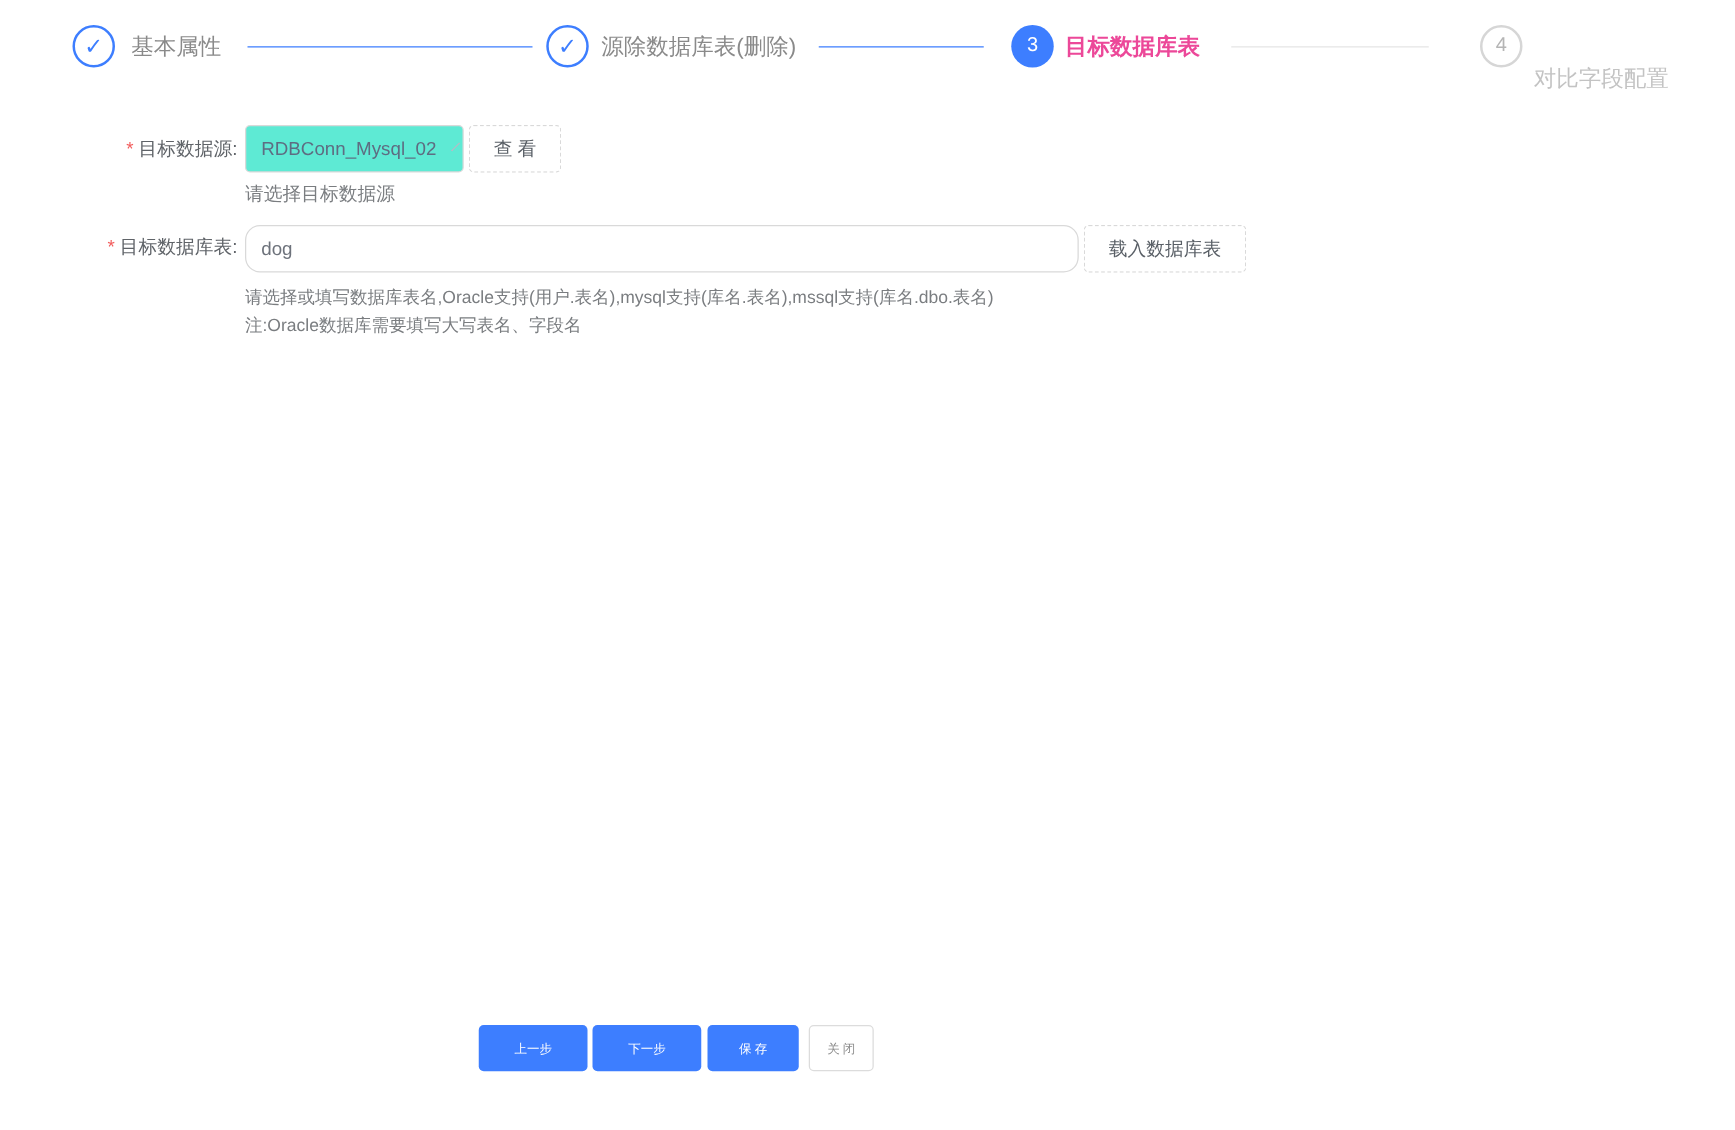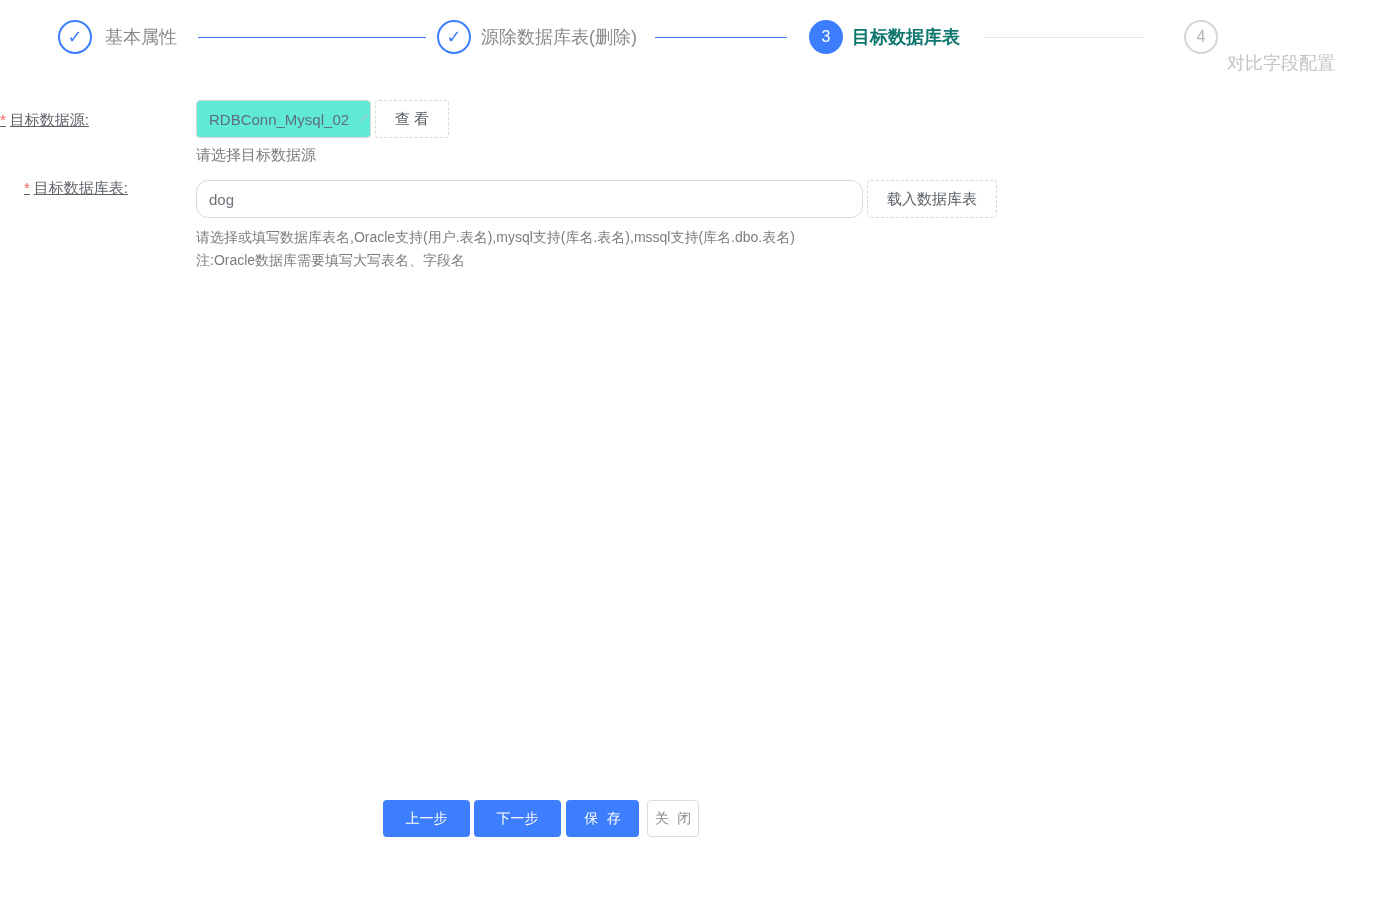--- a/index.html
+++ b/index.html
@@ -18,30 +18,30 @@
     display: flex; align-items: center; justify-content: center;
   }
   .step-circle.done { border: 2px solid #3d7eff; background: #fff; color: #3d7eff; }
   .step-circle.current { background: #3d7eff; color: #ffffff; font-size: 16px; }
   .step-circle.wait { border: 2px solid #d6d6d6; background: #fff; color: #b5b5b5; font-size: 16px; }
   .check-glyph { font-size: 18px; line-height: 1; color: #3d7eff; }
   .step-label {
     position: absolute; top: 26px; font-size: 18px; line-height: 22px; white-space: nowrap;
   }
   .step-label.done { color: #8a8a8a; }
-  .step-label.current { color: #0f766e; font-weight: 600; }
+  .step-label.current { color: #ec4899; font-weight: 600; }
   .step-label.wait { color: #c3c3c3; }
   .step-line { position: absolute; top: 37px; height: 1px; }
   .step-line.blue { background: #3d7eff; }
   .step-line.gray { background: #e5e5e5; }
 
   
   .form-label {
-    position: absolute; left: 0; width: 190px; text-align: left;
-    font-size: 15px; color: #5f6368; line-height: 20px; white-space: nowrap; text-decoration: underline;
+    position: absolute; left: 0; width: 190px; text-align: right;
+    font-size: 15px; color: #5f6368; line-height: 20px; white-space: nowrap;
   }
   .required-mark { color: #f25d5d; margin-right: 4px; font-size: 15px; }
   .select-box {
     position: absolute; left: 196px; top: 100px; width: 175px; height: 38px;
     border: 1px solid #d9d9d9; border-radius: 4px; background: #5eead4;
     display: flex; align-items: center; justify-content: space-between;
     padding: 0 10px 0 12px; cursor: pointer; gap: 15px;
   }
   .select-text { font-size: 15px; color: #5e6d82; white-space: nowrap; }
   .chevron-down {
@@ -60,24 +60,24 @@
   .hint { position: absolute; color: #7a7d80; white-space: nowrap; }
   .text-input {
     position: absolute; left: 196px; top: 180px; width: 667px; height: 38px;
     border: 1px solid #d9d9d9; border-radius: 12px; background: #fff;
     padding: 0 12px; font-size: 15px; color: #6d727b; outline: none;
     font-family: inherit;
   }
 
   
   .btn {
-    position: absolute; top: 800px; height: 37px;
-    border-radius: 4px; font-size: 14px; cursor: pointer;
+    position: absolute; top: 820px; height: 37px;
+    border-radius: 4px; font-size: 10px; cursor: pointer;
     display: flex; align-items: center; justify-content: center;
-    font-family: Liberation Mono, monospace; white-space: nowrap;
+    font-family: Liberation Serif, serif; white-space: nowrap;
   }
   .btn-primary { background: #3d7eff; color: #ffffff; border: none; }
   .btn-plain { background: #ffffff; color: #8c8c8c; border: 1px solid #dcdcdc; }
 </style>
 </head>
 <body>
 
 <div>
 
   <div class="step-circle done" style="left:58px;">
@@ -113,21 +113,21 @@
 
   <div class="select-box">
     <span class="select-text">RDBConn_Mysql_02</span>
     <span class="chevron-down"></span>
   </div>
 
   <button class="dashed-btn" style="left:375px; top:100px; width:74px;">查 看</button>
 
   <div class="hint" style="left:196px; top:146px; font-size:15px;">请选择目标数据源</div>
 
-  <div class="form-label" style="top:178px;padding-left:24px;">
+  <div class="form-label" style="top:188px;padding-left:24px;">
     <span class="required-mark">*</span><span>目标数据库表:</span>
   </div>
 
   <input class="text-input" type="text" value="dog" style="">
 
   <button class="dashed-btn" style="left:867px; top:180px; width:130px;">载入数据库表</button>
 
   <div class="hint" style="left:196px; top:229px; font-size:14px;">请选择或填写数据库表名,Oracle支持(用户.表名),mysql支持(库名.表名),mssql支持(库名.dbo.表名)</div>
   <div class="hint" style="left:196px; top:252px; font-size:14px;">注:Oracle数据库需要填写大写表名、字段名</div>
 

